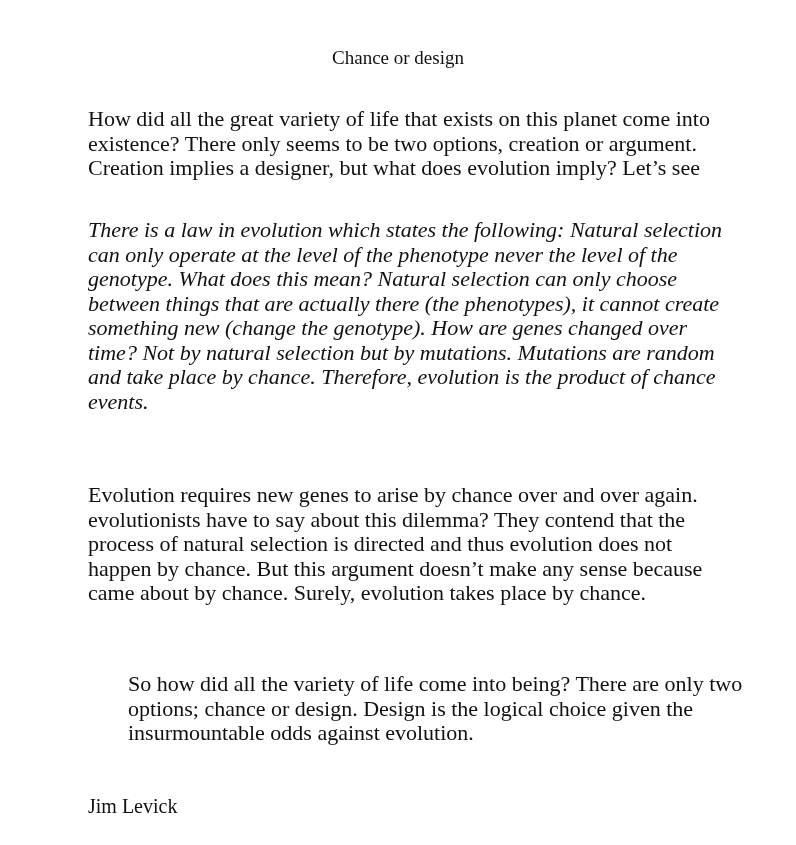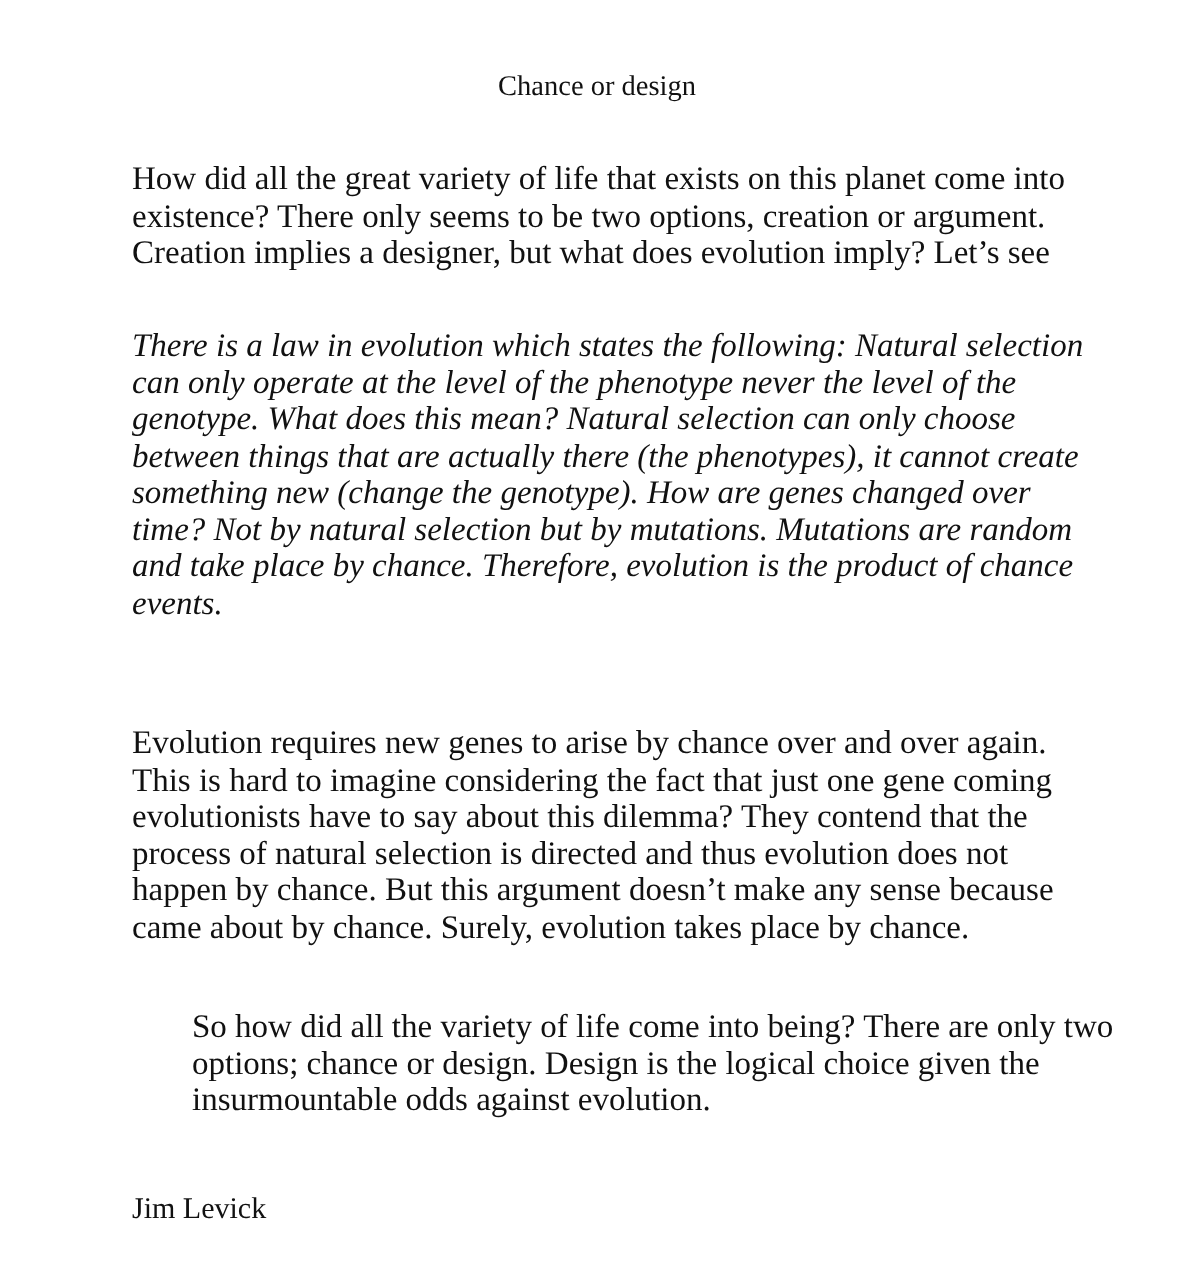--- a/index.html
+++ b/index.html
@@ -75,21 +75,20 @@
     <span class="line">genotype.  What does this mean?  Natural selection can only choose</span>
     <span class="line">between things that are actually there (the phenotypes), it cannot create</span>
     <span class="line">something new (change the genotype).  How are genes changed over</span>
     <span class="line">time?  Not by natural selection but by mutations.  Mutations are random</span>
     <span class="line">and take place by chance.  Therefore, evolution is the product of chance</span>
     <span class="line">events.</span>
   </p>
 
   <p class="para" id="p3">
     <span class="line">Evolution requires new genes to arise by chance over and over again.</span>
-    <span class="line">This is hard to imagine considering the fact that just one gene coming</span>
     <span class="line">evolutionists have to say about this dilemma?  They contend that the</span>
     <span class="line">process of natural selection is directed and thus evolution does not</span>
     <span class="line">happen by chance.  But this argument doesn’t make any sense because</span>
     <span class="line">came about by chance.  Surely, evolution takes place by chance.</span>
   </p>
 
   <p class="para" id="p4">
     <span class="line">So how did all the variety of life come into being?  There are only two</span>
     <span class="line">options; chance or design.  Design is the logical choice given the</span>
     <span class="line">insurmountable odds against evolution.</span>

